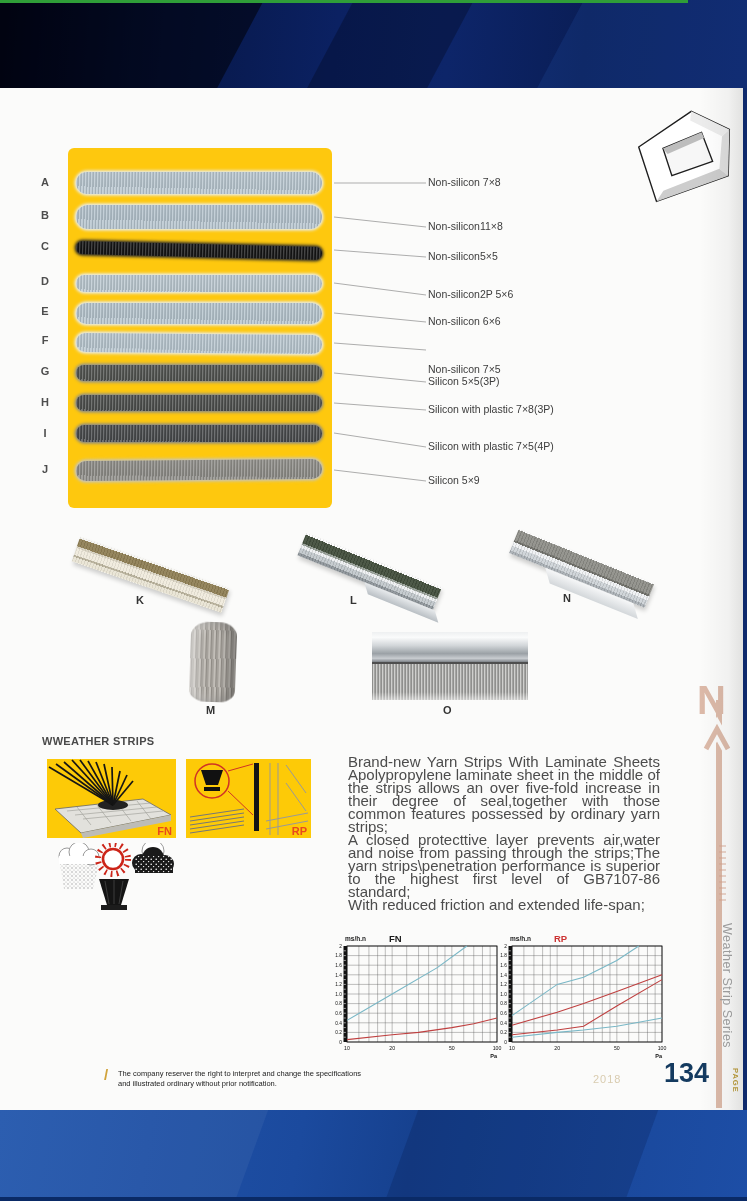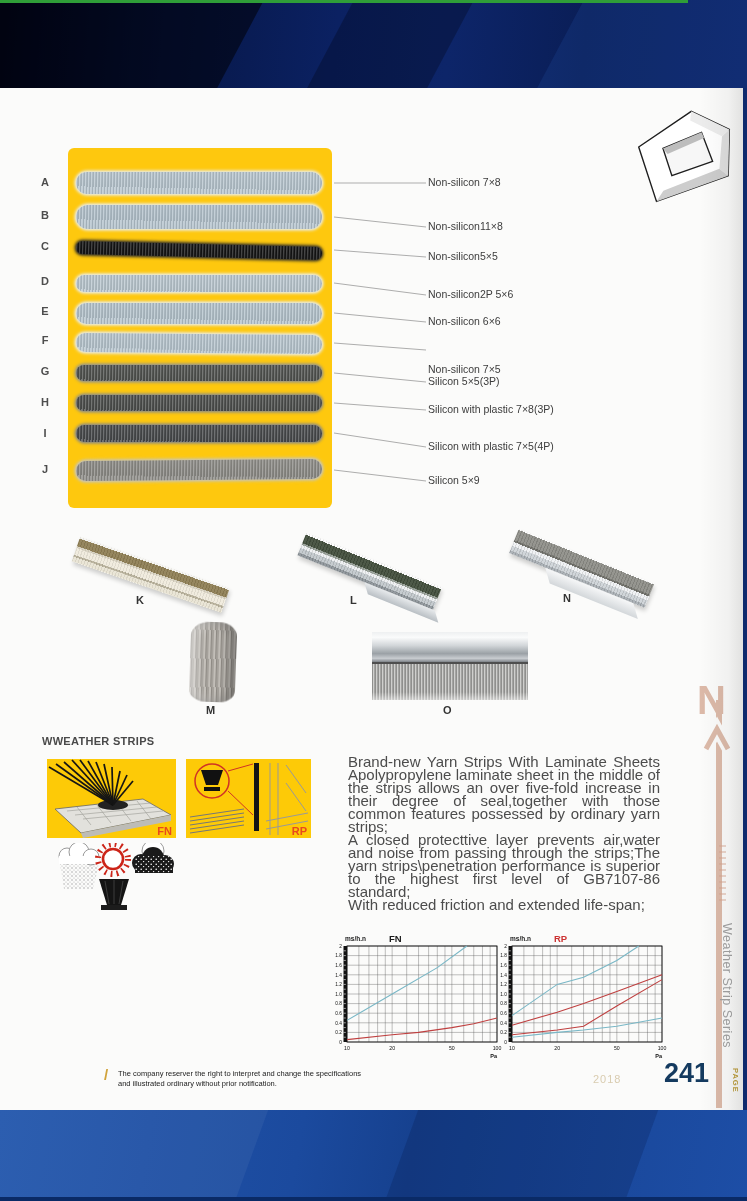--- a/index.html
+++ b/index.html
@@ -425,20 +425,20 @@
   <div id="page-label" class="abs">PAGE</div>
   <div id="page-right-shadow" class="abs"></div>
   <div id="right-edge-strip" class="abs"></div>
 
   <div id="footer-slash" class="abs">/</div>
   <div id="footer-disclaimer" class="abs">
     <div>The company reserver the right to interpret and change the specifications</div>
     <div>and illustrated ordinary without prior notification.</div>
   </div>
   <div id="footer-year" class="abs">2018</div>
-  <div id="page-number" class="abs">241</div>
+  <div id="page-number" class="abs">134</div>
 
   <div id="bottom-band" class="abs">
     <div class="diag1"></div>
     <div class="diag2"></div>
     <div class="bottom-edge"></div>
   </div>
 </div>
 
 </body></html>

